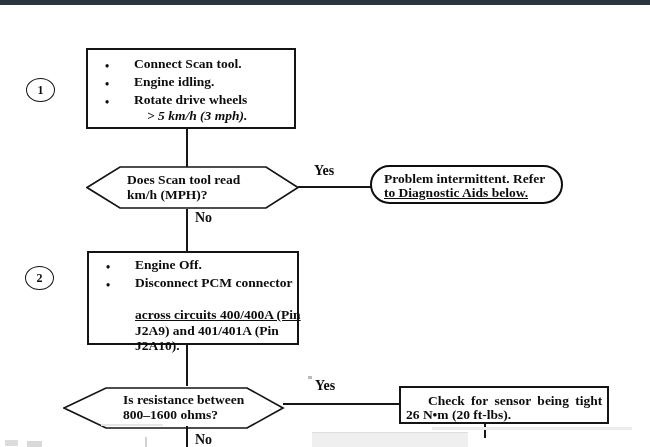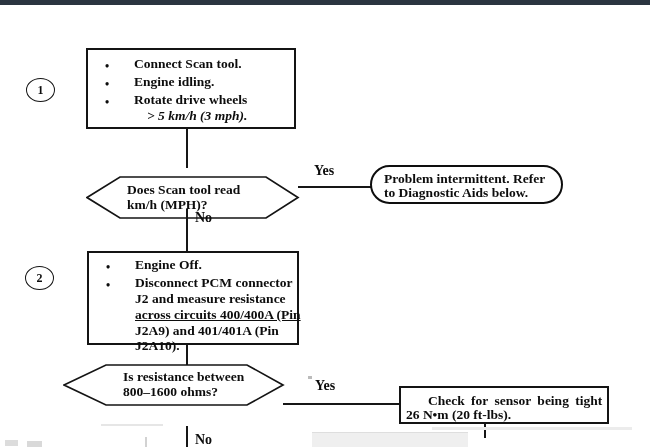--- a/index.html
+++ b/index.html
@@ -56,57 +56,56 @@
     <span class="abs txt" style="left:46px;top:6px;">Connect Scan tool.</span>
     <span class="abs bul" style="left:17px;top:27px;">•</span>
     <span class="abs txt" style="left:46px;top:24px;">Engine idling.</span>
     <span class="abs bul" style="left:17px;top:45px;">•</span>
     <span class="abs txt" style="left:46px;top:42px;">Rotate drive wheels</span>
     <span class="abs txt" style="left:59px;top:58px;font-style:italic;">&gt; 5 km/h (3 mph).</span>
   </div>
 
   <div class="vline" style="left:186px;top:128px;height:40px;"></div>
 
-  <div class="hex" style="left:86px;top:176px;width:214px;height:43px;">
+  <div class="hex" style="left:86px;top:166px;width:214px;height:43px;">
     <svg width="214" height="43" viewBox="0 0 214 43">
       <polygon points="1,21.5 34,1 180,1 212,21.5 180,42 34,42" fill="#ffffff" stroke="#141414" stroke-width="1.7"></polygon>
     </svg>
     <div class="htxt" style="left:41px;top:6px;">Does Scan tool read</div>
     <div class="htxt" style="left:41px;top:21px;">km/h (MPH)?</div>
   </div>
 
   <span class="yn" style="left:314px;top:163px;">Yes</span>
   <div class="hline" style="left:298px;top:186px;width:73px;"></div>
 
   <div class="oval">
     <span class="abs txt" style="left:12px;top:4px;">Problem intermittent. Refer</span>
-    <span class="abs txt" style="left:12px;top:18px;">to Diagnostic Aids below.</span>
+    <span class="abs txt" style="left:12px;top:18px;text-decoration:underline;">to Diagnostic Aids below.</span>
   </div>
 
   <span class="yn" style="left:195px;top:210px;">No</span>
   <div class="vline" style="left:186px;top:209px;height:42px;"></div>
 
   <div class="step-circle c2">
     <span>2</span>
   </div>
 
   <div class="action-box b2">
     <span class="abs bul" style="left:17px;top:7px;">•</span>
     <span class="abs txt" style="left:46px;top:4px;">Engine Off.</span>
     <span class="abs bul" style="left:17px;top:25px;">•</span>
     <span class="abs txt" style="left:46px;top:22px;">Disconnect PCM connector</span>
-    <span class="abs txt" style="left:46px;top:38px;">J2 and measure resistance</span>
     <span class="abs txt" style="left:46px;top:54px;text-decoration:underline;">across circuits 400/400A (Pin</span>
     <span class="abs txt" style="left:46px;top:70px;">J2A9) and 401/401A (Pin</span>
     <span class="abs txt" style="left:46px;top:85px;">J2A10).</span>
   </div>
 
   <div class="vline" style="left:186px;top:345px;height:41px;"></div>
 
-  <div class="hex" style="left:63px;top:364px;width:222px;height:46px;">
+  <div class="hex" style="left:63px;top:387px;width:222px;height:46px;">
     <svg width="222" height="42" viewBox="0 0 222 42">
       <polygon points="1,21 43,1 184,1 220,21 184,41 43,41" fill="#ffffff" stroke="#141414" stroke-width="1.7"></polygon>
     </svg>
     <div class="htxt" style="left:60px;top:5px;">Is resistance between</div>
     <div class="htxt" style="left:60px;top:20px;">800–1600 ohms?</div>
   </div>
 
   <span class="yn" style="left:315px;top:378px;">Yes</span>
   <div class="hline" style="left:283px;top:403px;width:117px;"></div>
 

